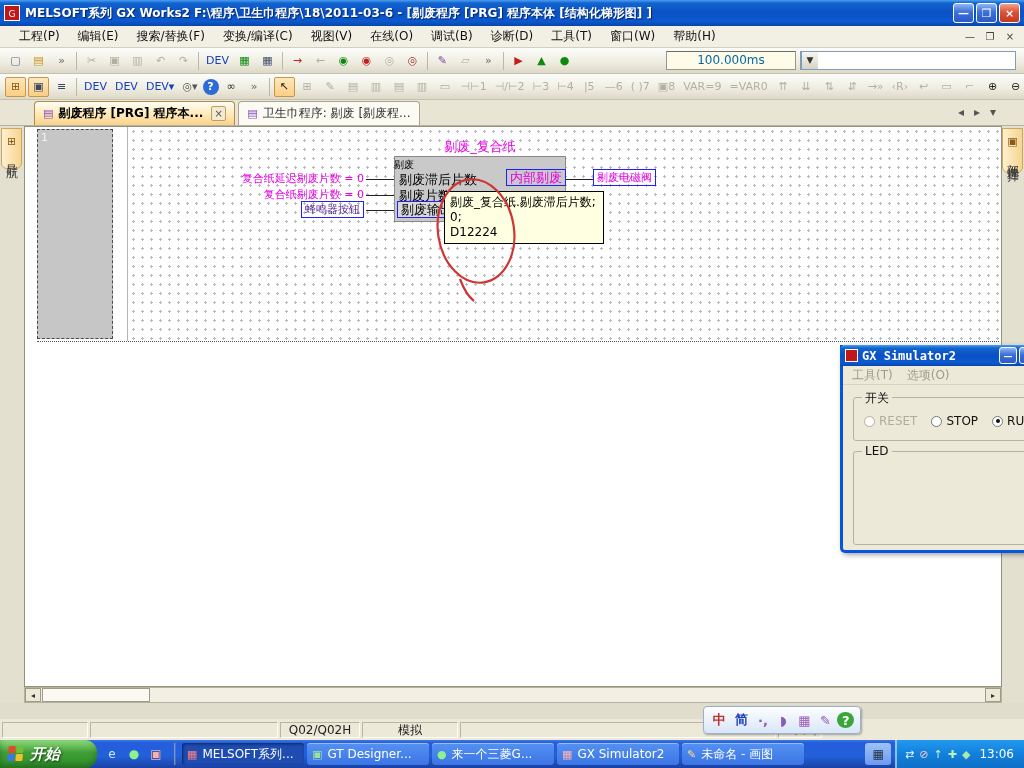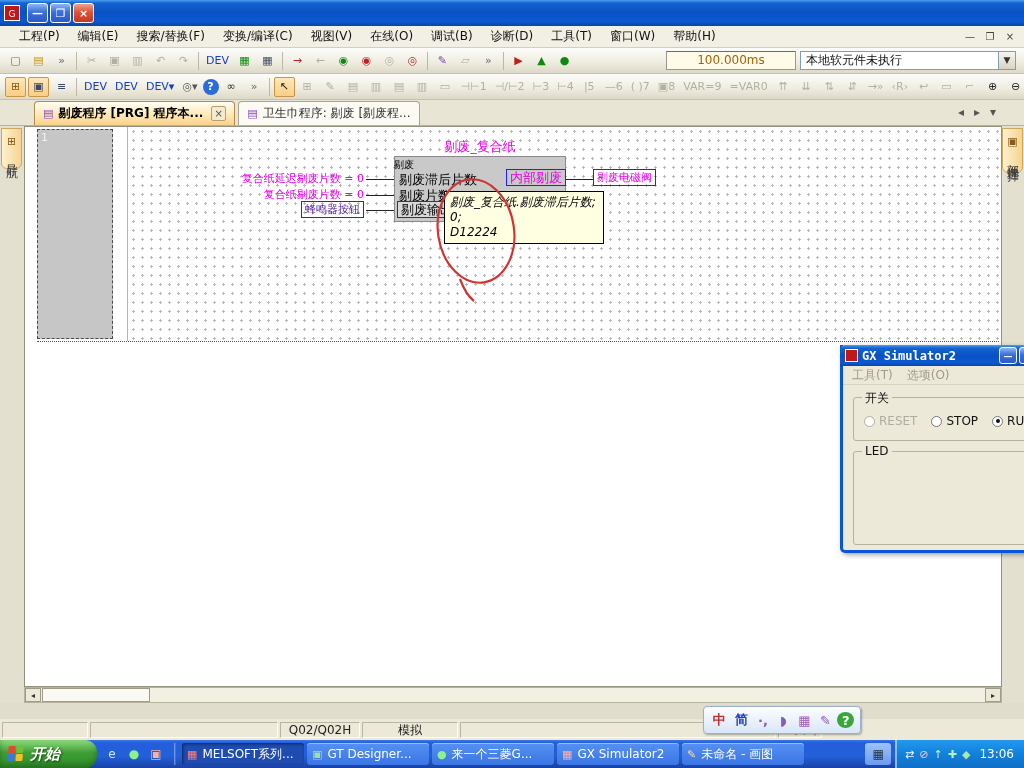--- a/index.html
+++ b/index.html
@@ -30,21 +30,21 @@
     background:linear-gradient(180deg,#fcfcfa 0%,#f0eee2 55%,#ddd9c8 100%);
     border-bottom:1px solid #c5c2b0; display:flex; align-items:center; padding:0 4px; }
   #toolbar1 { top:48px; } #toolbar2 { top:74px; }
   .tbtn { min-width:21px; height:20px; margin:0 1px; display:flex; align-items:center; justify-content:center;
     font-size:11px; color:#333; border:1px solid transparent; border-radius:2px; padding:0 2px; white-space:nowrap; }
   .tbtn.disabled { color:#b3b0a0 !important; }
   .tbtn.active { background:linear-gradient(180deg,#fde8bd,#fbce84); border-color:#c89648; }
   .tbtn.round { border-radius:50%; width:16px; min-width:16px; height:16px; font-weight:bold; }
   .tsep { width:1px; height:18px; background:#bcb8a6; margin:0 3px; flex:none; }
   #scan-time-field { margin-left:auto; width:130px; height:19px; background:#fefce9; border:1px solid #9a978a;
-    border-top-color:#6f6d60; text-align:center; line-height:17px; font-size:12px; color:#a16207; }
+    border-top-color:#6f6d60; text-align:center; line-height:17px; font-size:12px; color:#0369a1; }
   #exec-dropdown { width:216px; height:19px; margin:0 4px; background:#fff; border:1px solid #7f9db9;
     display:flex; align-items:center; }
   #exec-dropdown .val { flex:1; padding-left:5px; font-size:12px; color:#111; white-space:nowrap; overflow:hidden; }
   #exec-dropdown .arrow { width:17px; height:17px; background:linear-gradient(180deg,#f6f5ef,#d8d4c4);
     border-left:1px solid #7f9db9; text-align:center; font-size:9px; line-height:17px; color:#333; }
 
   
   #tabbar { position:absolute; top:100px; left:0; width:1024px; height:26px; background:#e8e5d5;
     border-bottom:1px solid #b6b29e; display:flex; align-items:flex-end; padding-left:34px; }
   .tab { height:24px; display:flex; align-items:center; padding:0 8px; margin-right:3px; font-size:12px;
@@ -78,21 +78,21 @@
     border:1.5px dashed #4a4a4a; color:#f2f2f2; font-size:11px; padding:1px 3px; }
   .lbl-magenta { position:absolute; font-size:11px; white-space:nowrap; }
   .varbox { border:1px solid; padding:0 3px; line-height:15px; height:17px; }
   #fb-block { position:absolute; left:369px; top:29px; width:172px; height:66px; background:#c9c9c9;
     border:1px solid #8a8a8a; }
   #fb-title { position:absolute; left:369px; top:11px; width:172px; text-align:center; font-size:13px; }
   #fb-header { position:absolute; left:369px; top:31px; width:172px; text-align:left; font-size:10px; color:#000; }
   .pin { position:absolute; font-size:13px; color:#000; white-space:nowrap; }
   .wire { position:absolute; height:1px; background:#222; }
   #fb-tooltip { position:absolute; left:419px; top:64px; width:160px; background:#ffffe1; border:1px solid #000;
-    font-size:12px; color:#000; padding:3px 5px; line-height:15px; z-index:5;font-style:italic; }
+    font-size:12px; color:#000; padding:3px 5px; line-height:15px; z-index:5; }
   #annotation-circle { position:absolute; left:399px; top:42px; width:110px; height:135px; z-index:6; pointer-events:none; }
 
   
   #hscroll { position:absolute; left:24px; top:561px; width:978px; height:16px; background:#f2f0e3;
     border:1px solid #b6b29e; display:flex; }
   .sbtn { width:16px; height:14px; background:#ece9d8; border:1px solid #9e9b88; font-size:8px; color:#333;
     display:flex; align-items:center; justify-content:center; flex:none; }
   #hthumb { width:108px; height:14px; margin-left:1px; background:#fbfaf2; border:1px solid #9e9b88; }
   #hspacer { flex:1; } 
 
@@ -163,20 +163,21 @@
   .ledbox { width:34px; height:10px; background:#bdbdbd; border:1px solid #777; }
   .ledrow.on .ledbox { background:#00e400; }
 
   [data-interactable] { cursor:default; }
 </style>
 </head>
 <body>
 
 <div id="titlebar" data-interactable="false">
   <span id="app-icon" data-interactable="false">G</span>
+  <span id="title-text" data-interactable="false">MELSOFT系列 GX Works2 F:\程序\卫生巾程序\18\2011-03-6 - [剔废程序 [PRG] 程序本体 [结构化梯形图] ]</span>
   <span class="wbtn" data-interactable="true">—</span>
   <span class="wbtn" data-interactable="true">❐</span>
   <span class="wbtn close" data-interactable="true">×</span>
 </div>
 
 <div id="menubar" data-interactable="false">
   <span style="display:flex;">
 
   <span class="mitem" data-interactable="true">工程(P)</span>
       <span class="mitem" data-interactable="true">编辑(E)</span>
@@ -224,21 +225,20 @@
       <span class="tbtn" data-interactable="true" style="color: rgb(128, 80, 168);">✎</span>
       <span class="tbtn disabled" data-interactable="true">▱</span>
       <span class="tbtn" data-interactable="true" style="color: rgb(102, 102, 102);">»</span>
       <span class="tsep" data-interactable="false"></span>
       <span class="tbtn" data-interactable="true" style="color: rgb(192, 32, 32);">▶</span>
       <span class="tbtn" data-interactable="true" style="color: rgb(12, 138, 12);">▲</span>
       <span class="tbtn" data-interactable="true" style="color: rgb(12, 138, 12);">●</span>
     </span>
   <span id="scan-time-field" data-interactable="false">100.000ms</span>
   <span id="exec-dropdown" data-interactable="true">
-    <span class="val" data-interactable="false">本地软元件未执行</span>
     <span class="arrow" data-interactable="true">▼</span>
   </span>
 </div>
 
 <div id="toolbar2" class="toolbar" data-interactable="false">
   <span style="display:flex;align-items:center;">
 
   <span class="tbtn active" data-interactable="true" style="color: rgb(138, 90, 16);">⊞</span>
       <span class="tbtn active" data-interactable="true" style="color: rgb(58, 74, 102);">▣</span>
       <span class="tbtn" data-interactable="true" style="color: rgb(58, 74, 102);">≡</span>

